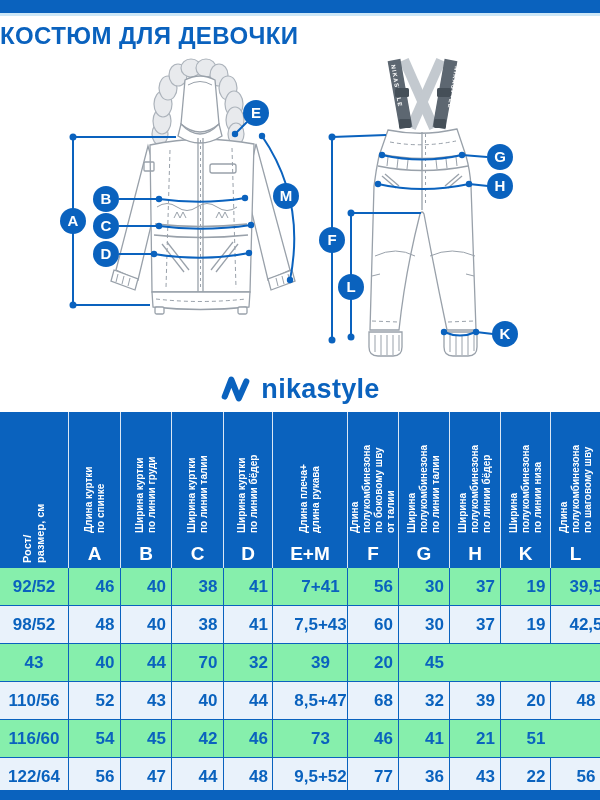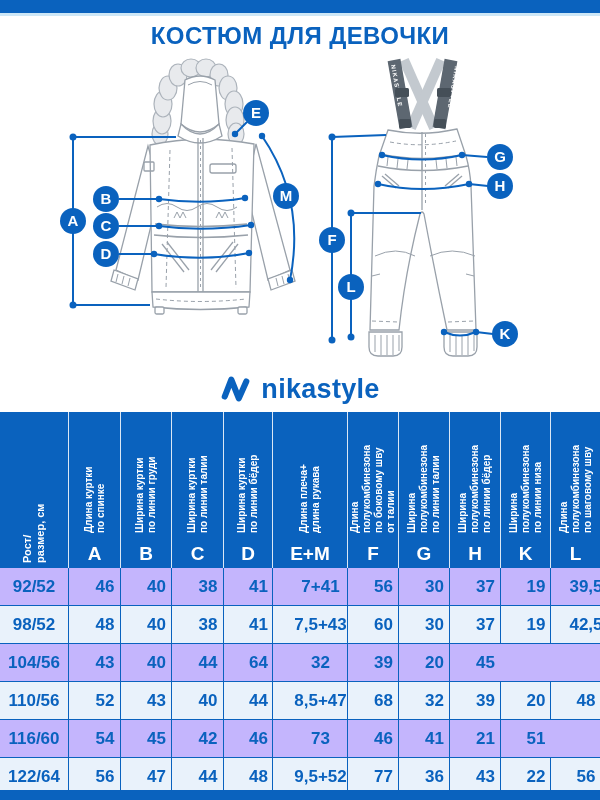--- a/index.html
+++ b/index.html
@@ -4,21 +4,21 @@
 <style>
   html,body{margin:0;padding:0;}
   body{
     width:600px;height:800px;position:relative;background:#fff;overflow:hidden;
     font-family:"Liberation Sans", sans-serif;
     -webkit-font-smoothing:antialiased;
   }
   .topbar{position:absolute;left:0;top:0;width:600px;height:13px;background:#0a62be;}
   .topbar-accent{position:absolute;left:0;top:13px;width:600px;height:3px;background:#cde7f7;}
   .page-title{
-    position:absolute;left:0;top:22px;width:600px;text-align:center;
+    position:absolute;left:0;top:22px;width:600px;text-align:left;
     font-size:24px;font-weight:700;color:#0a62be;letter-spacing:.4px;
   }
   .fig{position:absolute;top:58px;width:280px;height:310px;}
   .fig-jacket{left:38px;}
   .fig-pants{left:300px;}
   .logo-row{
     position:absolute;left:0;top:372px;width:600px;height:34px;
     display:flex;align-items:center;justify-content:center;gap:9px;
   }
   .logo-text{font-size:27px;font-weight:700;color:#0a62be;letter-spacing:.3px;}
@@ -40,21 +40,21 @@
     white-space:pre-line;text-align:left;padding-left:2px;box-sizing:border-box;
   }
   .vlabel-first{width:150px;font-size:11px;}
   .code{
     height:28px;display:flex;align-items:center;justify-content:center;
     font-size:19px;font-weight:700;
   }
   .tbody{border-bottom:1.5px solid #0a62be;}
   .trow{
     display:grid;grid-template-columns:68px 52px 51px 52px 49px 75px 51px 51px 51px 50px 50px;
-    height:37px;background:#c4b5fd;
+    height:37px;background:#86efac;
   }
   .trow:nth-child(even){background:#e9f2fb;}
   .trow + .trow{border-top:1.5px solid #0a62be;text-align:right;}
   .tcell{
     display:flex;align-items:center;justify-content:center;box-sizing:border-box;
     font-size:17px;font-weight:700;color:#0a62be;
   }
   .tcell + .tcell{border-left:1.5px solid #0a62be;padding-left:21px;}
   .bottombar{position:absolute;left:0;top:790px;width:600px;height:10px;background:#0a62be;}
 
@@ -362,25 +362,24 @@
       <div class="tcell">38</div>
       <div class="tcell">41</div>
       <div class="tcell">7,5+43</div>
       <div class="tcell">60</div>
       <div class="tcell">30</div>
       <div class="tcell">37</div>
       <div class="tcell">19</div>
       <div class="tcell">42,5</div>
     </div>
     <div class="trow">
-      <div class="tcell">104/56</div>
       <div class="tcell">43</div>
       <div class="tcell">40</div>
       <div class="tcell">44</div>
-      <div class="tcell">64</div>
+      <div class="tcell">70</div>
       <div class="tcell">32</div>
       <div class="tcell">39</div>
       <div class="tcell">20</div>
       <div class="tcell">45</div>
     </div>
     <div class="trow">
       <div class="tcell">110/56</div>
       <div class="tcell">52</div>
       <div class="tcell">43</div>
       <div class="tcell">40</div>

